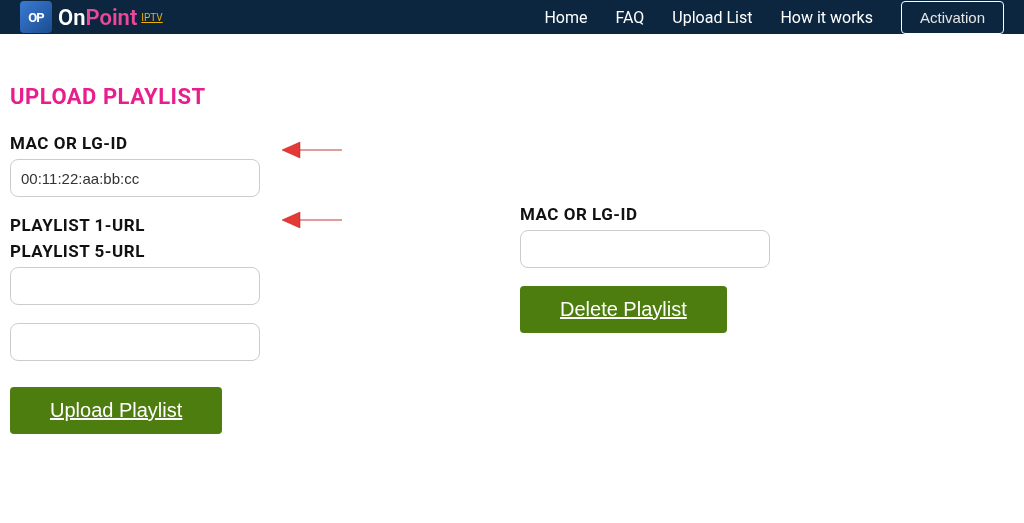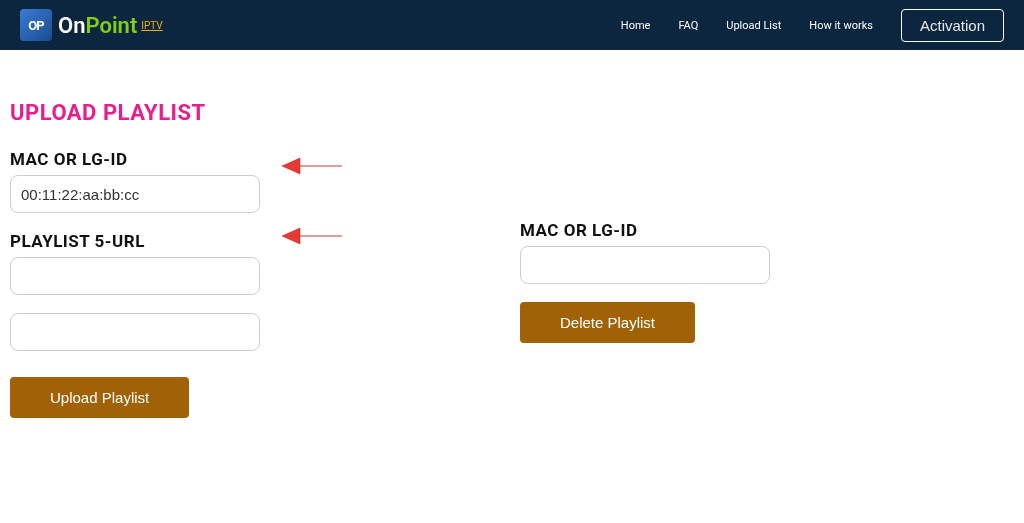--- a/index.html
+++ b/index.html
@@ -3,21 +3,21 @@
   <meta charset="utf-8">
   <style>
     * { margin: 0; padding: 0; box-sizing: border-box; }
     body {
       font-family: -apple-system, BlinkMacSystemFont, "Segoe UI", Roboto, Arial, sans-serif;
       background: #fff;
       width: 1024px;
     }
     .navbar {
       background: #0d2640;
-      height: 50px;
+      height: 34px;
       display: flex;
       align-items: center;
       justify-content: space-between;
       padding: 0 20px;
     }
     .logo {
       display: flex;
       align-items: center;
       gap: 6px;
     }
@@ -32,36 +32,36 @@
       color: #fff;
       font-weight: bold;
       font-size: 13px;
       letter-spacing: -1px;
     }
     .logo-text {
       font-size: 22px;
       font-weight: 600;
     }
     .logo-text .on { color: #ffffff; text-align: right; }
-    .logo-text .point { color: #84cc16; }
+    .logo-text .point { color: #ec4899; }
     .logo-sub {
       color: #f0b000;
       font-size: 10px;
       margin-left: -2px;
       margin-top: 0;
       text-decoration: underline;
     }
     .nav-links {
       display: flex;
       align-items: center;
       gap: 28px;
     }
     .nav-link {
       color: #fff;
-      font-size: 11px;
+      font-size: 16px;
       text-decoration: none;
       cursor: pointer;
     }
     .nav-button {
       border: 1px solid #fff;
       border-radius: 4px;
       padding: 7px 18px;
       color: #e5e5e5;
       font-size: 15px;
       background: transparent;
@@ -95,27 +95,28 @@
       height: 38px;
       border: 1px solid #ccc;
       border-radius: 8px;
       padding: 0 10px;
       font-size: 15px;
       color: #333;
       display: block;
       margin-bottom: 18px;
     }
     .btn-primary {
-      background: #a16207;
+      background: #4d7c0f;
       color: #fff;
       border: none;
       border-radius: 4px;
       padding: 12px 40px;
-      font-size: 15px;
+      font-size: 20px;
       cursor: pointer;
+      text-decoration: underline;
     }
     .btn-primary.upload { margin-top: 8px; }
     .right-col {
       padding-top: 120px;
     }
     .arrow {
       position: absolute;
       width: 60px;
       height: 24px;
     }
@@ -140,20 +141,21 @@
   </div>
 </div>
 
 <div class="content">
   <div class="left-col">
     <h2 class="page-title">UPLOAD PLAYLIST</h2>
 
     <label class="form-label">MAC OR LG-ID</label>
     <input class="form-input" value="00:11:22:aa:bb:cc" style="">
 
+    <label class="form-label">PLAYLIST 1-URL</label>
 
     <label class="form-label">PLAYLIST 5-URL</label>
     <input class="form-input" value="" style="">
 
     <input class="form-input" value="" style="">
 
     <button class="btn-primary upload">Upload Playlist</button>
 
     <svg class="arrow arrow1" viewBox="0 0 60 24">
       <path d="M 60 12 L 18 12 L 18 4 L 0 12 L 18 20 L 18 12 Z" fill="#e53935" stroke="#b71c1c" stroke-width="0.5"></path>

